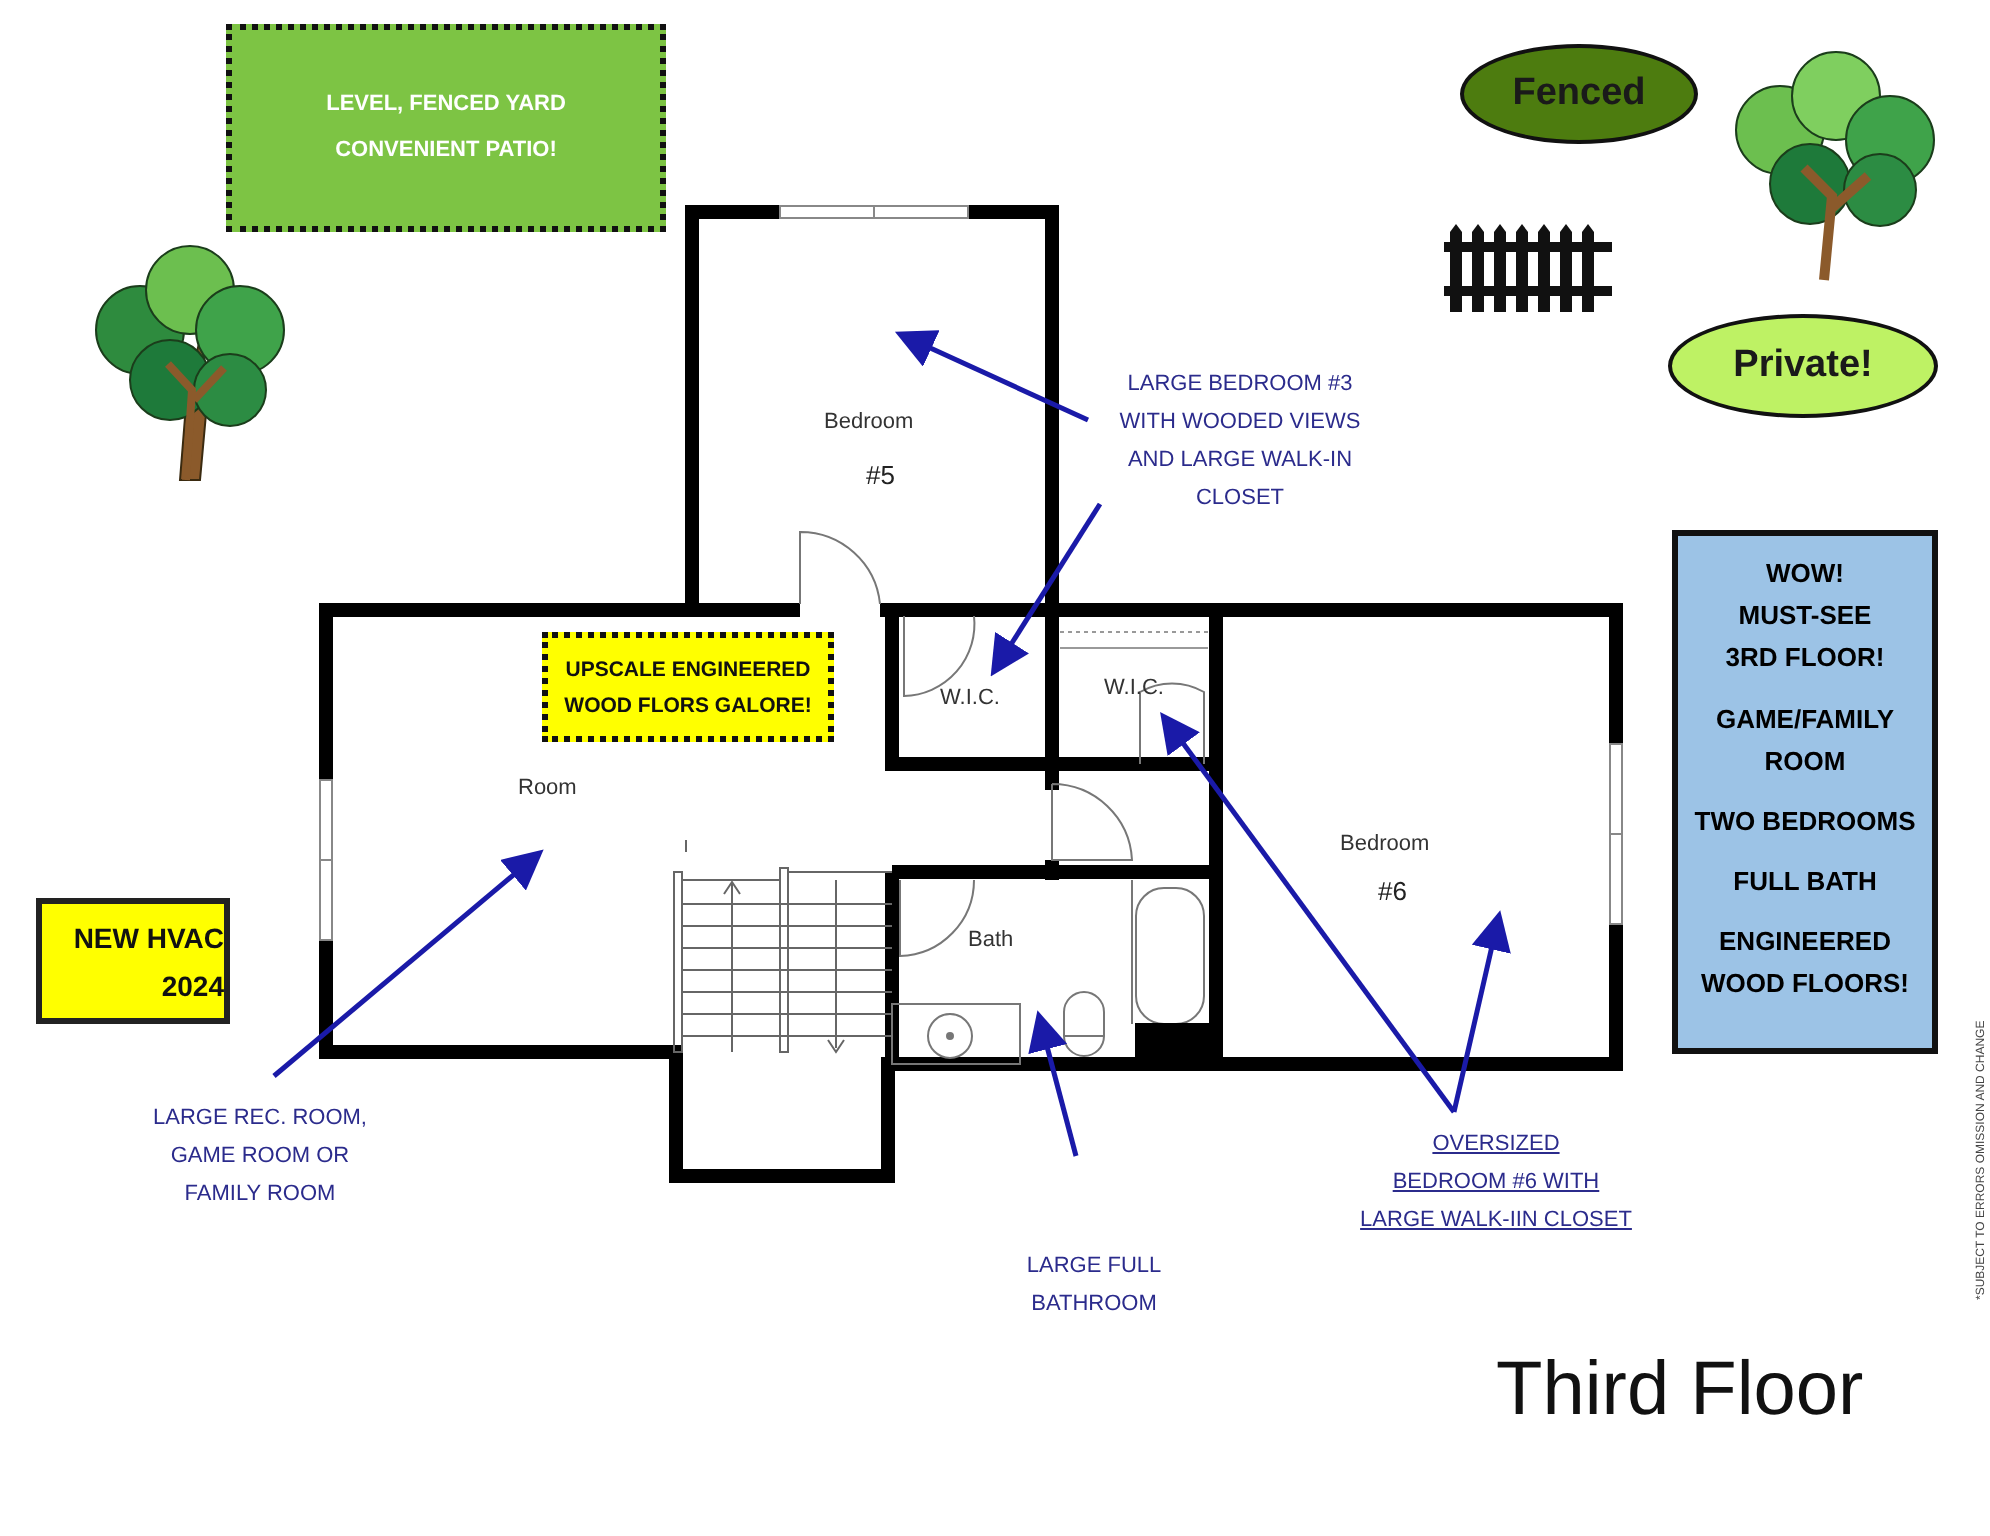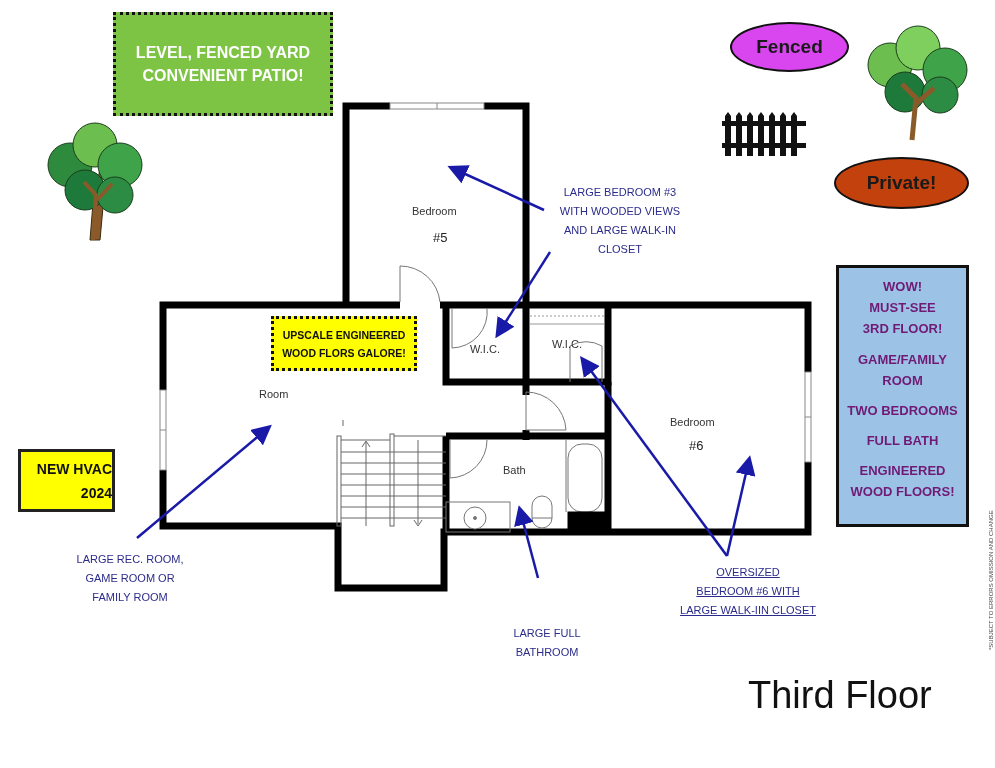--- a/index.html
+++ b/index.html
@@ -1,30 +1,30 @@
 <!DOCTYPE html>
 <html><head>
 <meta charset="utf-8">
 <style>
   html, body { margin:0; padding:0; background:#ffffff; }
   body { width:995px; height:768px; position:relative; overflow:hidden; font-family:"Liberation Sans", sans-serif; }
   .abs { position:absolute; }
   .box-green { left:113px; top:12px; width:220px; height:104px; background:#7dc444; border:3px dotted #111; box-sizing:border-box; display:flex; flex-direction:column; justify-content:center; align-items:center; }
-  .box-green div { color:#ffffff; font-weight:bold; font-size:16px; line-height:23px; }
+  .box-green div { color:#ffffff; font-weight:bold; font-size:11px; line-height:23px; }
   .box-yellow-floors { left:271px; top:316px; width:146px; height:55px; background:#ffff00; border:3px dotted #111; box-sizing:border-box; display:flex; flex-direction:column; justify-content:center; align-items:center; }
   .box-yellow-floors div { color:#111; font-weight:bold; font-size:10.5px; line-height:18px; }
   .box-hvac { left:18px; top:449px; width:97px; height:63px; background:#ffff00; border:3px solid #222; box-sizing:border-box; display:flex; flex-direction:column; justify-content:center; align-items:flex-end; }
   .box-hvac div { color:#111; font-weight:bold; font-size:14px; line-height:24px; text-align:center; }
   .box-blue { left:836px; top:265px; width:133px; height:262px; background:#9cc3e6; border:3px solid #111; box-sizing:border-box; display:flex; flex-direction:column; align-items:center; padding-top:8px; }
-  .box-blue div { color:#701a75; font-weight:bold; font-size:13px; line-height:21px; text-align:center; }
+  .box-blue div { color:#000000; font-weight:bold; font-size:13px; line-height:21px; text-align:center; }
   .box-blue .gap { height:10px; }
   .box-blue .sp { margin-bottom:9px; }
   .oval { border:2px solid #111; border-radius:50%; box-sizing:border-box; display:flex; justify-content:center; align-items:center; font-weight:bold; font-size:19px; color:#1a1a1a; }
-  .oval-fenced { left:730px; top:22px; width:119px; height:50px; background:#d946ef; }
-  .oval-private { left:834px; top:157px; width:135px; height:52px; background:#c2410c; }
+  .oval-fenced { left:730px; top:22px; width:119px; height:50px; background:#4d7c0f; }
+  .oval-private { left:834px; top:157px; width:135px; height:52px; background:#bef264; }
   .note { color:#2b2b8c; font-size:11px; line-height:19px; text-align:center; }
   .room-label { color:#333; font-size:11px; }
   .room-num { color:#222; font-size:13px; }
   .title { left:748px; top:674px; font-size:38px; color:#111; }
   .disclaimer { left:976px; top:530px; width:14px; height:120px; }
   .disclaimer span { position:absolute; left:0; top:0; transform-origin:0 0; transform:translate(12px,120px) rotate(-90deg); white-space:nowrap; font-size:6px; color:#444; }
   svg { position:absolute; left:0; top:0; }
 </style>
 </head>
 <body>
@@ -184,21 +184,21 @@
   <div class="sp">FULL BATH</div>
   <div>ENGINEERED</div>
   <div>WOOD FLOORS!</div>
 </div>
 
 <div class="abs room-label" style="left:412px;top:205px;">Bedroom</div>
 <div class="abs room-num" style="left:433px;top:230px;">#5</div>
 <div class="abs room-label" style="left:259px;top:388px;">Room</div>
 <div class="abs room-label" style="left:470px;top:343px;">W.I.C.</div>
 <div class="abs room-label" style="left:552px;top:338px;">W.I.C.</div>
-<div class="abs room-label" style="left:503px;top:464px;">Bath</div>
+<div class="abs room-label" style="left:484px;top:464px;">Bath</div>
 <div class="abs room-label" style="left:670px;top:416px;">Bedroom</div>
 <div class="abs room-num" style="left:689px;top:438px;">#6</div>
 
 <div class="abs note" style="left:548px;top:183px;width:144px;">
   <div>LARGE BEDROOM #3</div>
   <div>WITH WOODED VIEWS</div>
   <div>AND LARGE WALK-IN</div>
   <div>CLOSET</div>
 </div>
 <div class="abs note" style="left:60px;top:550px;width:140px;">

